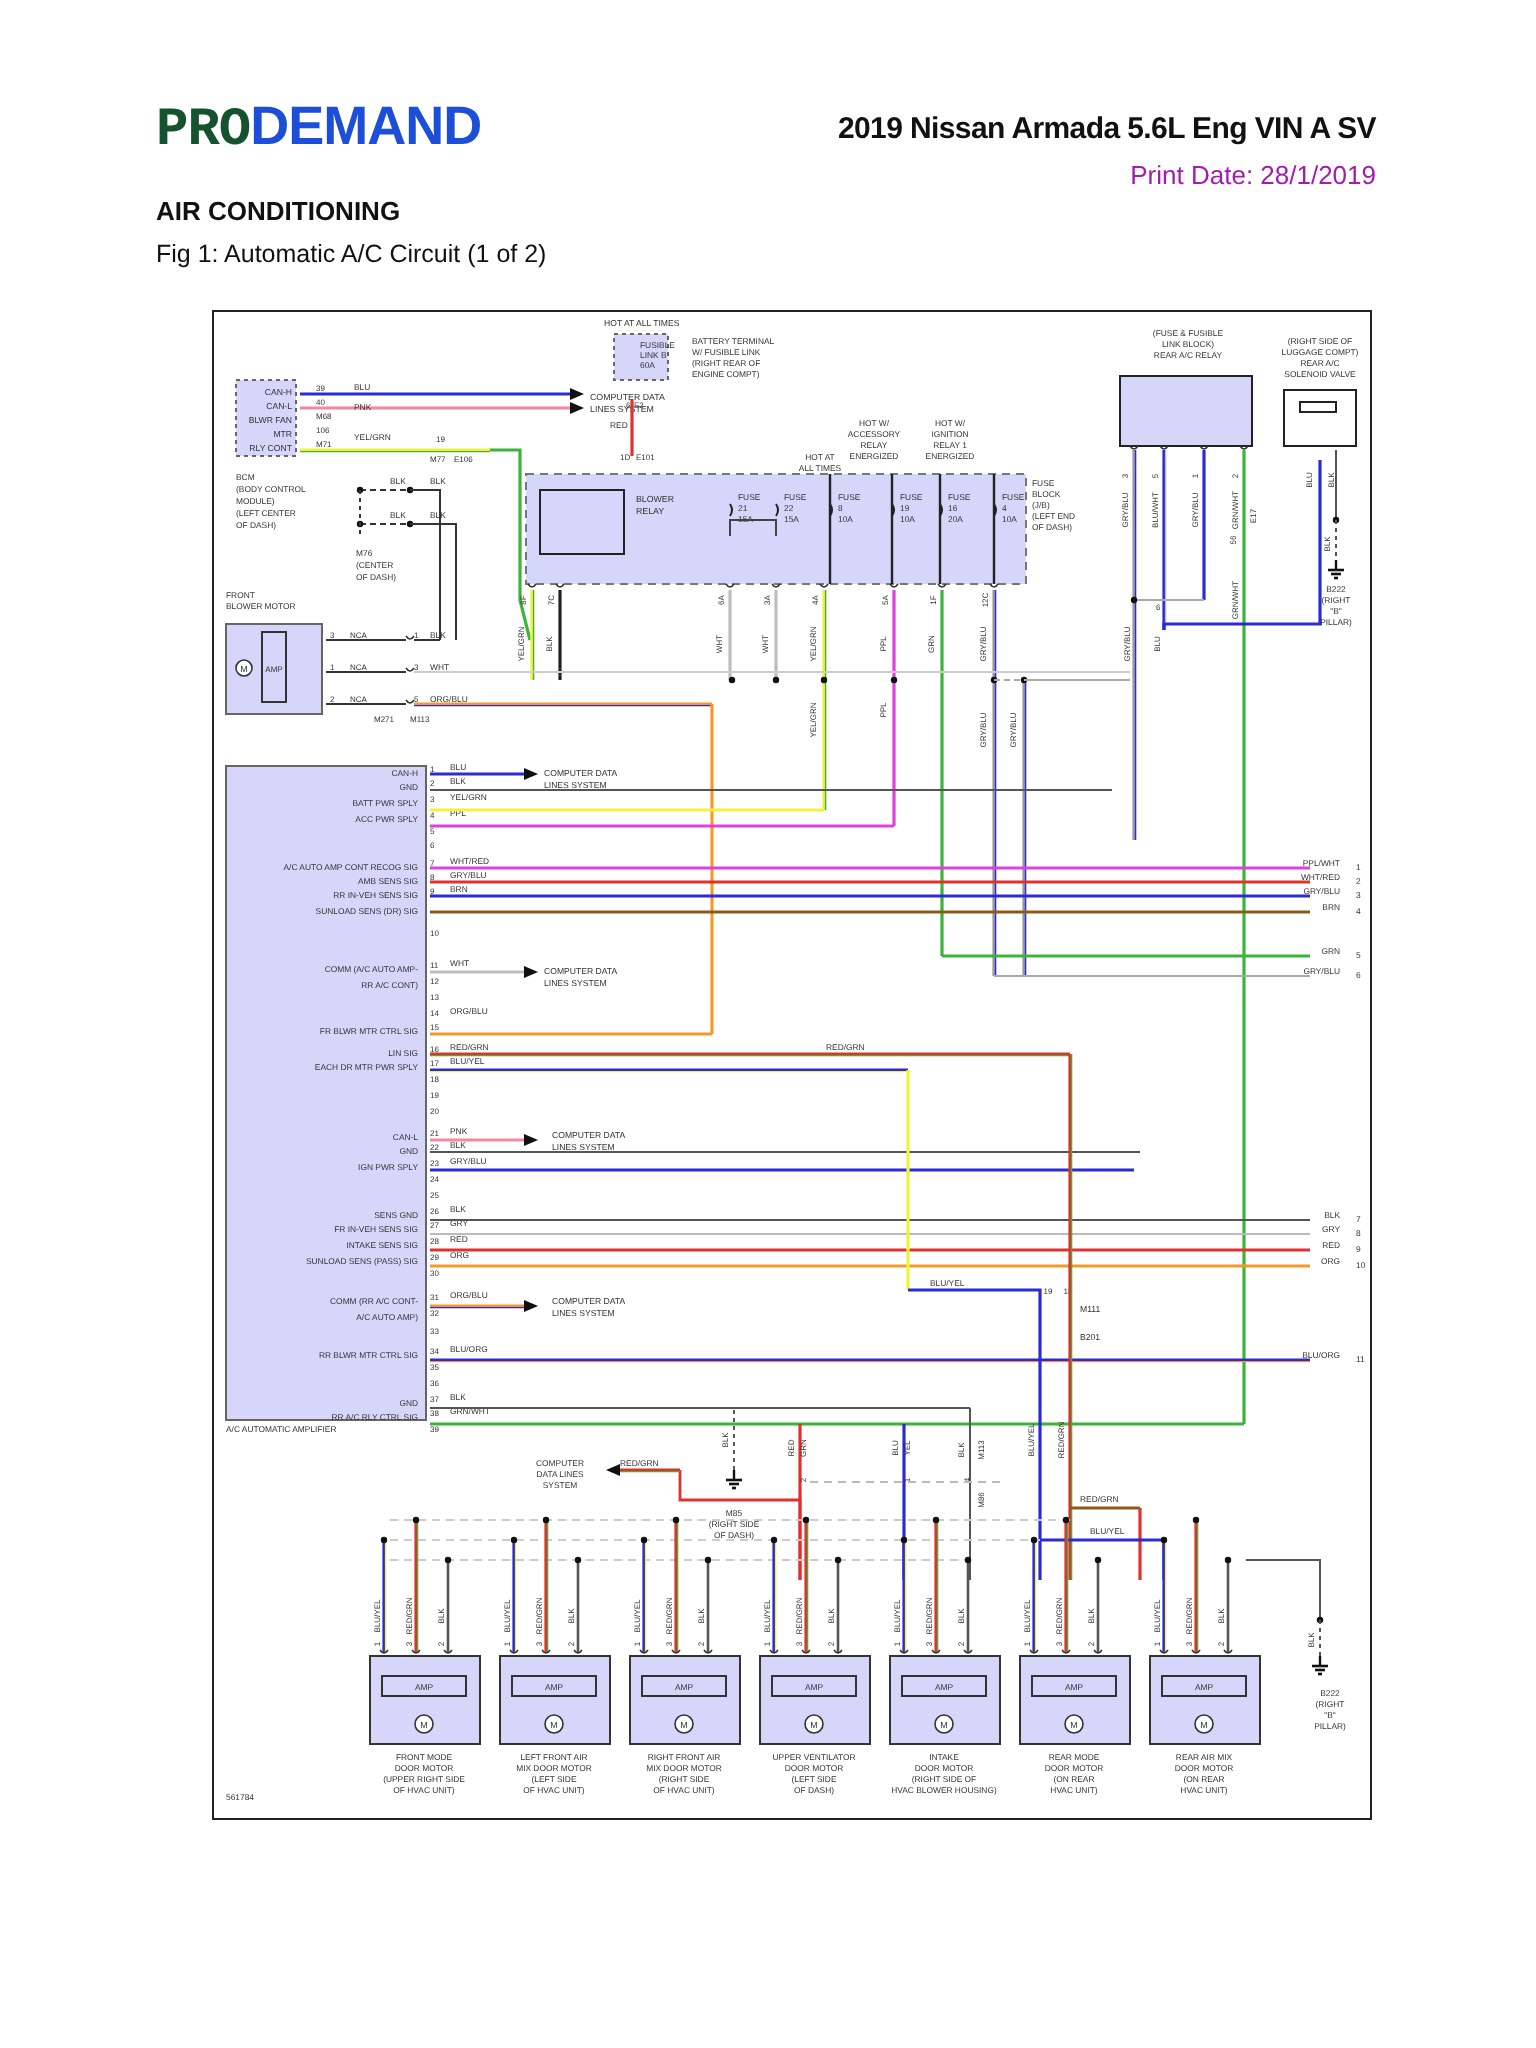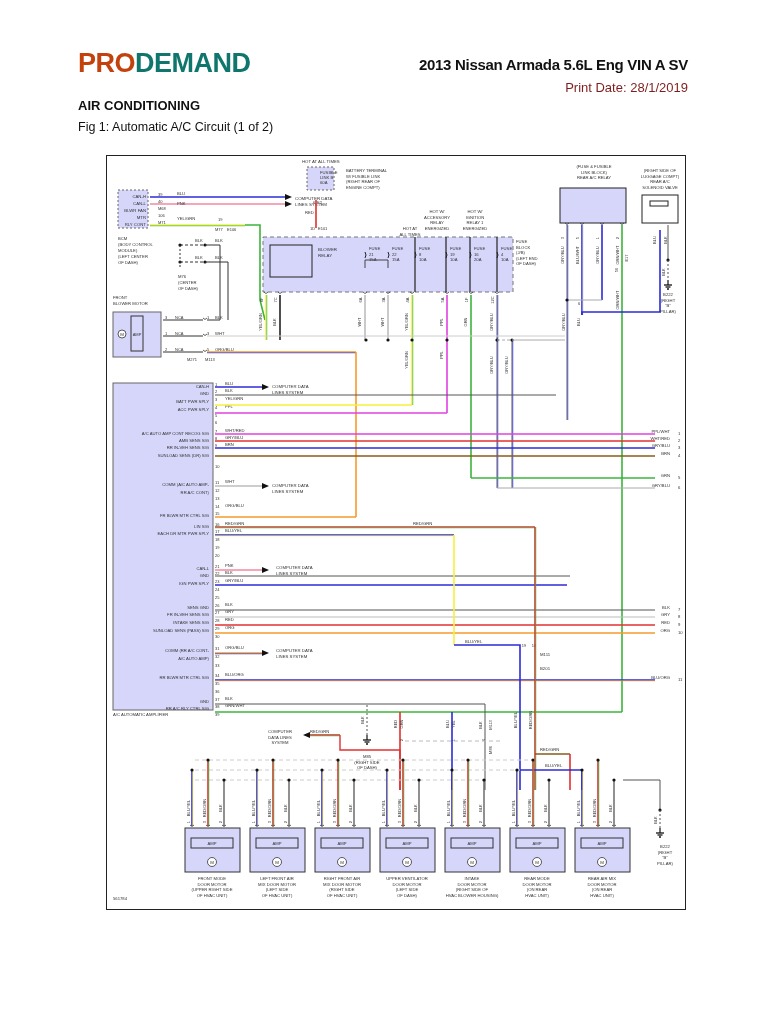--- a/index.html
+++ b/index.html
@@ -1,32 +1,32 @@
 <!DOCTYPE html>
 <html><head>
 <meta charset="utf-8">
 <style>
   html,body{margin:0;padding:0;background:#fff;}
   body{width:768px;height:1024px;position:relative;overflow:hidden;font-family:"Liberation Sans",sans-serif;color:#111;}
   .logo{position:absolute;left:78px;top:48px;font-size:27px;font-weight:bold;letter-spacing:-0.5px;color:#8a8a8a;}
-  .logo .pro{color:#c2410c;}
-  .logo .dem{color:#0f766e;}
+  .logo .pro{color:#14532d;font-family:Liberation Mono, monospace;}
+  .logo .dem{color:#1d4ed8;}
   .vehicle{position:absolute;right:80px;top:56px;font-size:15px;font-weight:bold;letter-spacing:-0.3px;}
-  .print-date{position:absolute;right:80px;top:80px;font-size:13px;color:#7f1d1d;}
+  .print-date{position:absolute;right:80px;top:80px;font-size:13px;color:#a21caf;}
   .section{position:absolute;left:78px;top:98px;font-size:13px;font-weight:bold;}
   .fig{position:absolute;left:78px;top:120px;font-size:12.5px;}
   .frame{position:absolute;left:106px;top:155px;width:580px;height:755px;border:1.5px solid #222;box-sizing:border-box;}
   svg{position:absolute;left:0;top:0;}
   svg text{font-family:"Liberation Sans",sans-serif;fill:#333;}
 </style>
 </head>
 <body>
 
 <div class="logo"><span class="pro">PRO</span><span class="dem">DEMAND</span></div>
-<div class="vehicle">2013 Nissan Armada 5.6L Eng VIN A SV</div>
+<div class="vehicle">2019 Nissan Armada 5.6L Eng VIN A SV</div>
 <div class="print-date">Print Date: 28/1/2019</div>
 <div class="section">AIR CONDITIONING</div>
 <div class="fig">Fig 1: Automatic A/C Circuit (1 of 2)</div>
 <div class="frame"></div>
 
 <svg id="diagram" width="768" height="1024" viewBox="0 0 768 1024">
     <rect x="118" y="190" width="30" height="38" fill="#d6d6fa" stroke="#666" stroke-width="1" stroke-dasharray="2,2"></rect>
     <text x="146" y="197.5" font-size="4.3" text-anchor="end">CAN-H</text>
     <text x="158" y="195.5" font-size="4" text-anchor="start">39</text>
     <text x="146" y="204.5" font-size="4.3" text-anchor="end">CAN-L</text>

